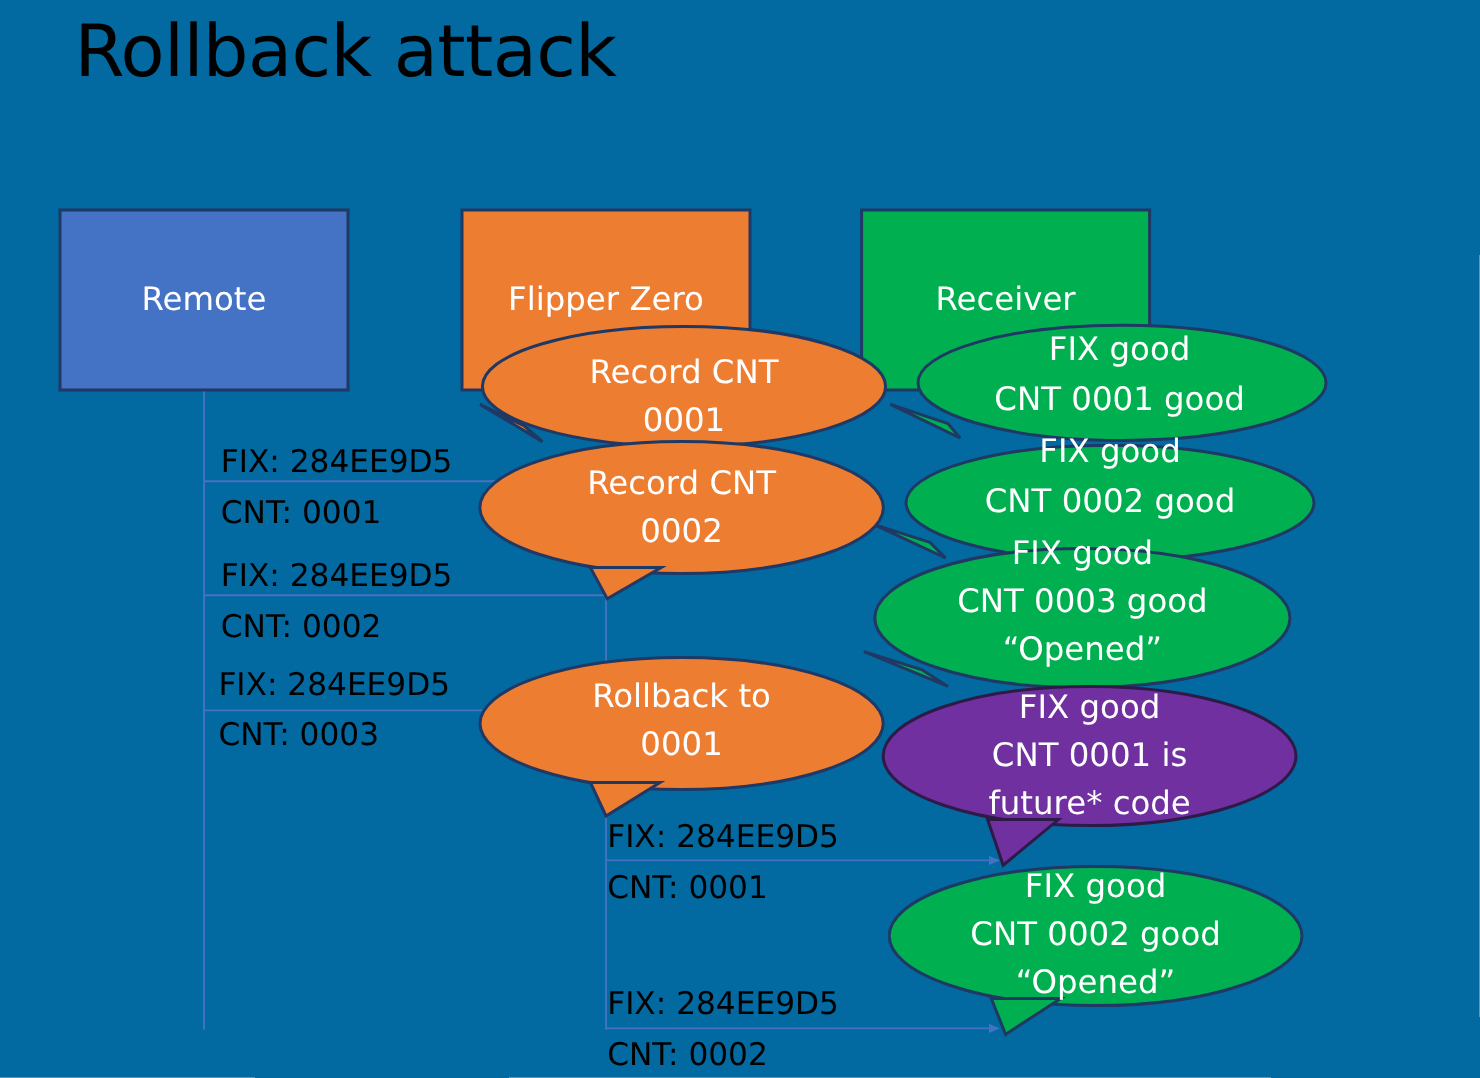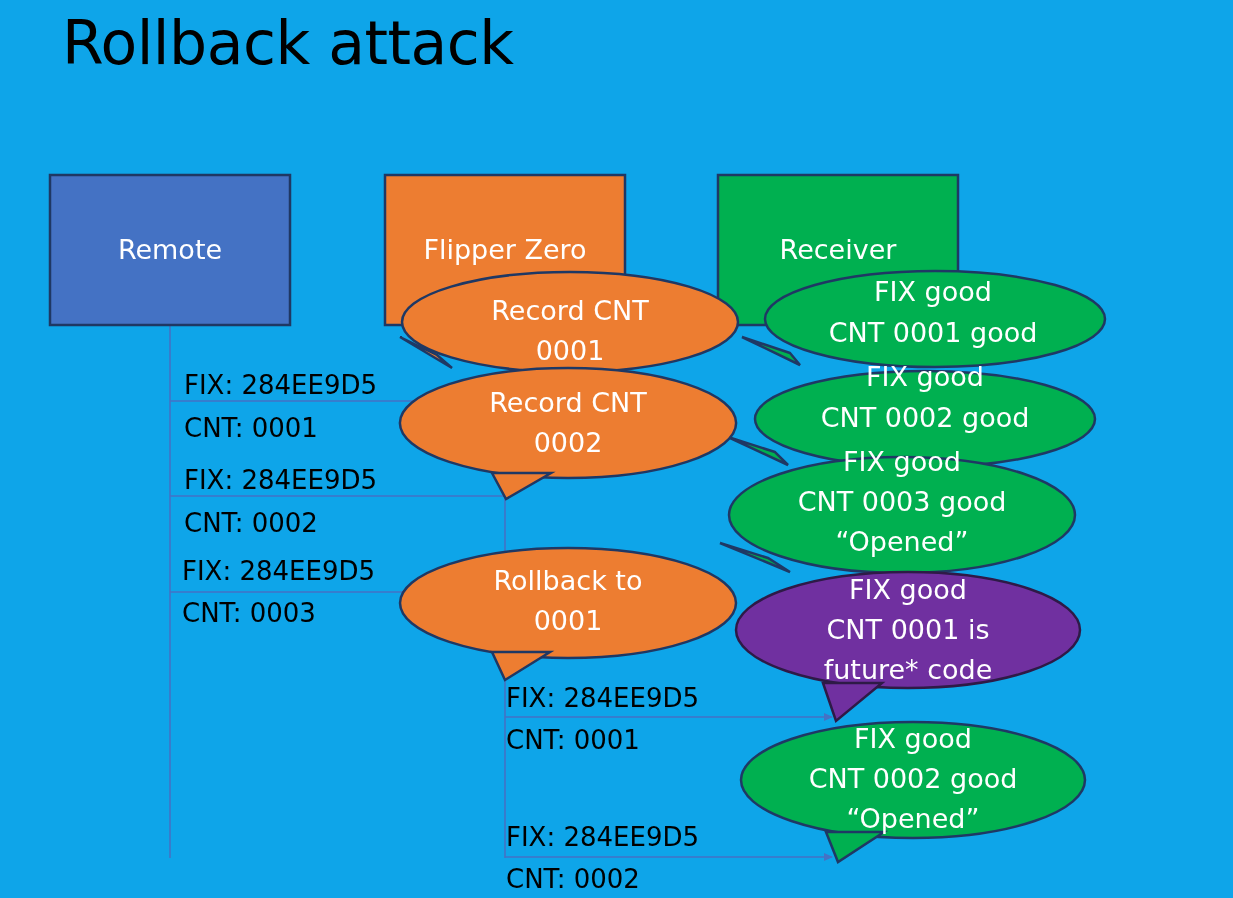--- a/index.html
+++ b/index.html
@@ -11,21 +11,21 @@
     width: 1233px;
     height: 898px;
     font-family: "DejaVu Sans", sans-serif;
     overflow: hidden;
     position: relative;
   }
   #slide {
     position: relative;
     width: 1233px;
     height: 898px;
-    background: #0ea5e9;
+    background: #0369a1;
   }
   #slide-title {
     position: absolute;
     left: 62px;
     top: 8px;
     font-family: "DejaVu Sans", sans-serif;
     font-size: 60px;
     font-weight: 400;
     color: #000000;
     letter-spacing: -0.5px;

